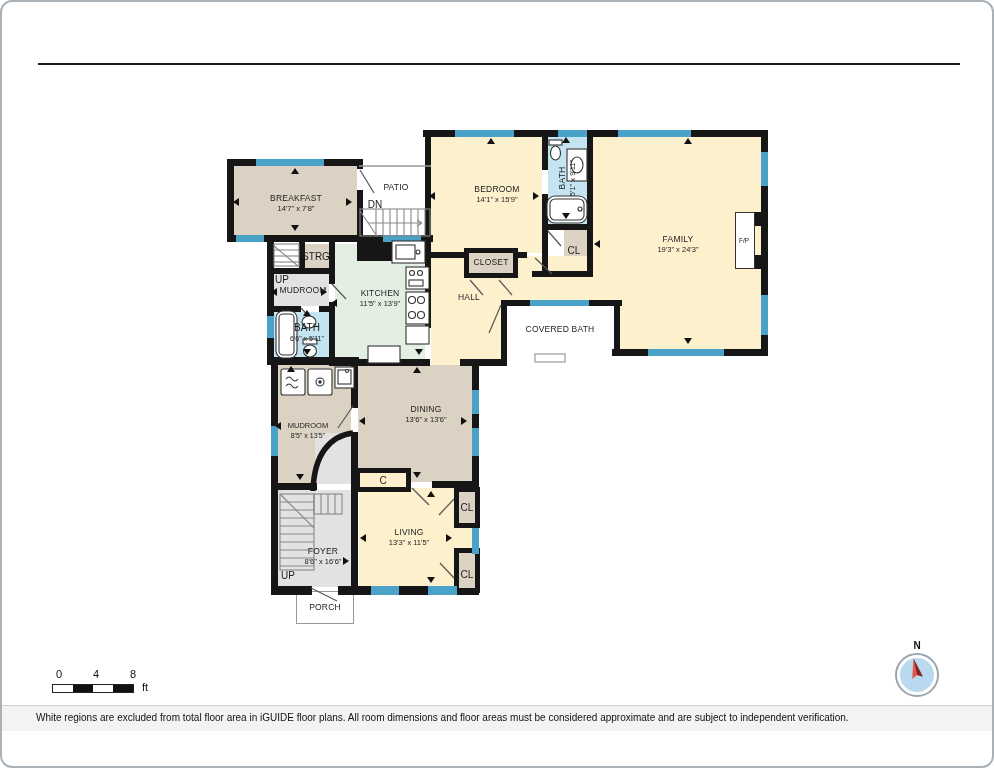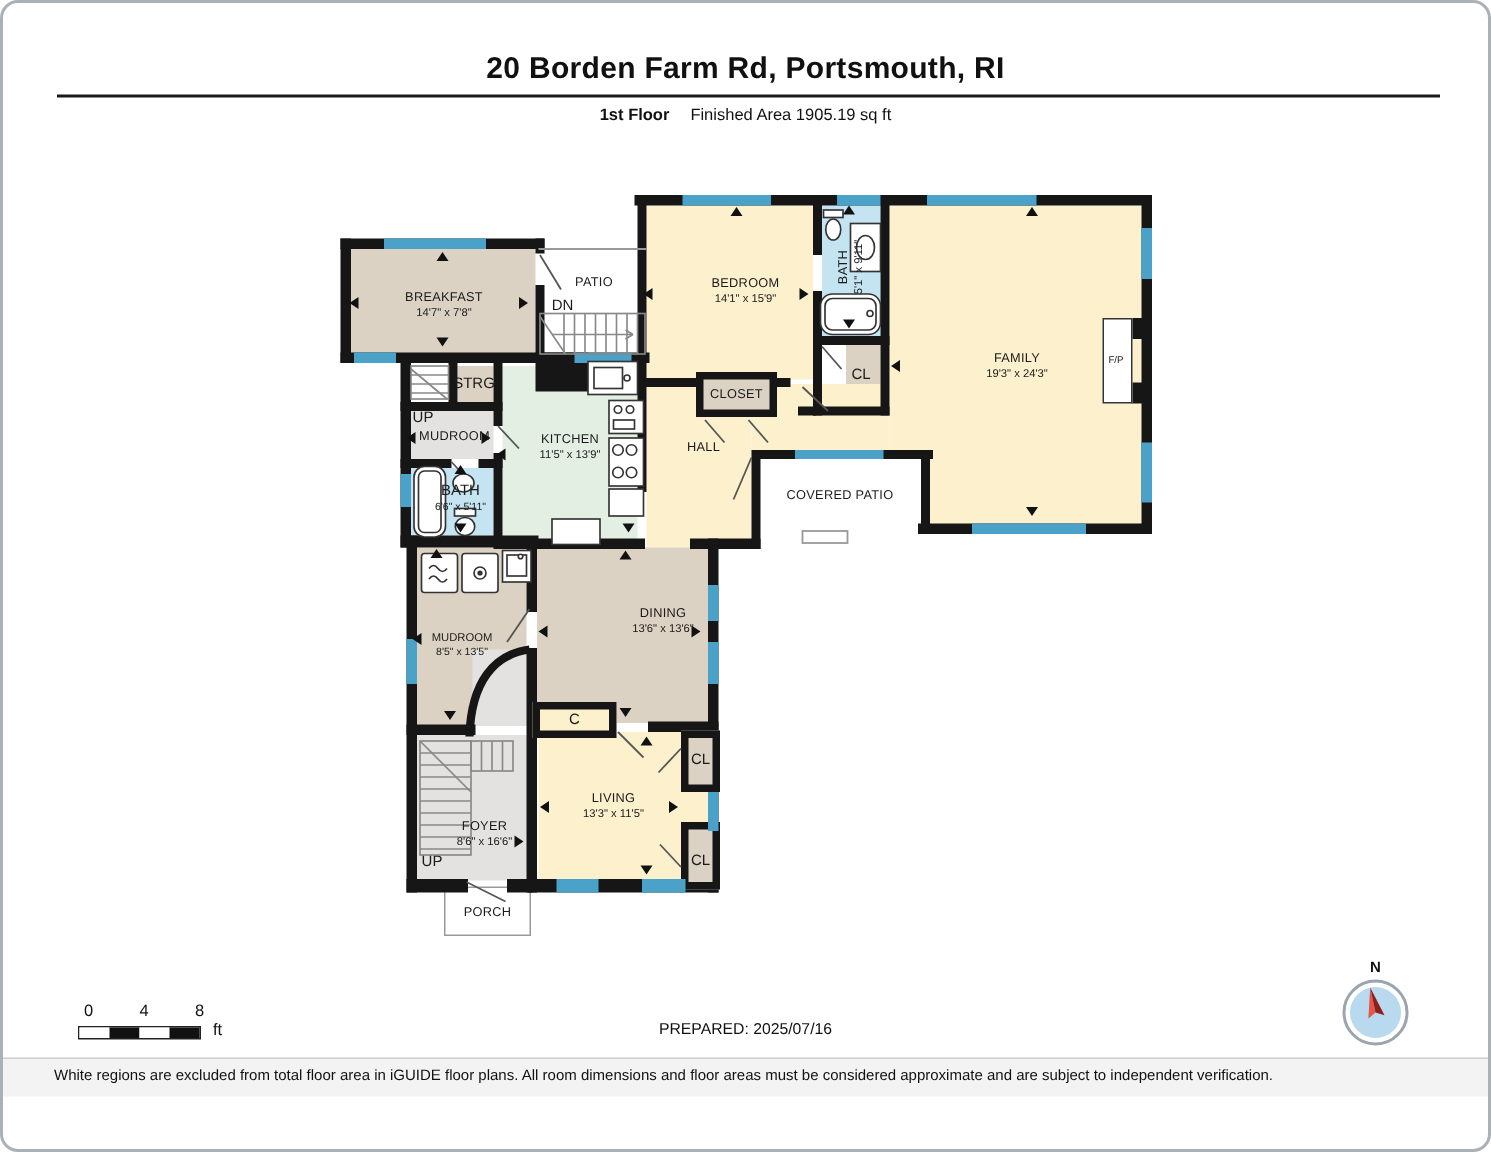--- a/index.html
+++ b/index.html
@@ -40,25 +40,21 @@
   .compass{position:absolute;left:886px;top:638px;width:58px;height:66px;z-index:6;text-align:center;}
   .compass .n{font-size:10px;font-weight:bold;display:block;margin-bottom:1px;}
   .band{position:absolute;left:0;top:703px;width:100%;height:25px;background:#f3f3f3;border-top:1px solid #cfcfcf;z-index:6;}
   .band .txt{position:absolute;left:34px;top:6px;font-size:10px;color:#111;}
 </style>
 </head>
 <body>
 
 <div class="page">
 
-  <div class="title">20 Borden Farm Rd, Portsmouth, RI</div>
   <div class="hrule"></div>
-  <div class="subtitle">
-    <b>1st Floor</b><span>Finished Area 1905.19 sq ft</span>
-  </div>
 
   <i class="f tan" style="left:232px;top:164px;width:123px;height:70px"></i>
   <i class="f white" style="left:361px;top:164px;width:62px;height:70px"></i>
   <i class="f cream" style="left:429px;top:135px;width:111px;height:116px"></i>
   <i class="f blue" style="left:546px;top:135px;width:39px;height:88px"></i>
   <i class="f white" style="left:546px;top:228px;width:16px;height:41px"></i>
   <i class="f tan" style="left:562px;top:228px;width:23px;height:41px"></i>
   <i class="f cream" style="left:591px;top:135px;width:168px;height:213px"></i>
   <i class="f cream" style="left:429px;top:240px;width:70px;height:123px"></i>
   <i class="f cream" style="left:499px;top:254px;width:92px;height:48px"></i>
@@ -272,26 +268,26 @@
   </div>
   <div class="lb sm" style="left:314px;top:254px">STRG</div>
   <div class="lb sm" style="left:280px;top:277px">UP</div>
   <div class="lb nm" style="left:301px;top:289px">MUDROOM</div>
   <div class="lb" style="left:305px;top:330px">
     <div class="sm">BATH</div>
     <div style="font-size:7px">6'6" x 5'11"</div>
   </div>
   <div class="lb nm" style="left:467px;top:296px">HALL</div>
   <div class="lb nm" style="left:489px;top:261px">CLOSET</div>
-  <div class="lb nm" style="left:558px;top:328px">COVERED PATIO</div>
+  <div class="lb nm" style="left:558px;top:328px">COVERED BATH</div>
   <div class="lb" style="left:306px;top:428px">
     <div style="font-size:7.5px">MUDROOM</div>
     <div style="font-size:7px">8'5" x 13'5"</div>
   </div>
-  <div class="lb" style="left:440px;top:412px">
+  <div class="lb" style="left:424px;top:412px">
     <div class="nm">DINING</div>
     <div class="dm">13'6" x 13'6"</div>
   </div>
   <div class="lb sm" style="left:381px;top:478px">C</div>
   <div class="lb" style="left:321px;top:554px">
     <div class="nm">FOYER</div>
     <div class="dm">8'6" x 16'6"</div>
   </div>
   <div class="lb sm" style="left:286px;top:573px">UP</div>
   <div class="lb" style="left:407px;top:535px">
@@ -339,21 +335,20 @@
     <span class="n" style="left:78px">8</span>
     <span class="sbar">
         <i class="sb-w"></i>
         <i class="sb-b"></i>
         <i class="sb-w"></i>
         <i class="sb-b"></i>
       </span>
     <span class="sb-ft">ft</span>
   </div>
 
-  <div class="prepared">PREPARED: 2025/07/16</div>
 
   <div class="compass">
     <span class="n">N</span>
     <svg width="46" height="46" viewBox="0 0 46 46">
       <circle cx="23" cy="23" r="21" fill="#ffffff" stroke="#9aa5ad" stroke-width="2"></circle>
       <circle cx="23" cy="23" r="17" fill="#b9d9ee"></circle>
       <g transform="rotate(-12 23 23)">
         <polygon points="23,6 17.5,26 23,23" fill="#e2574a"></polygon>
         <polygon points="23,6 28.5,26 23,23" fill="#8e1f1c"></polygon>
       </g>

